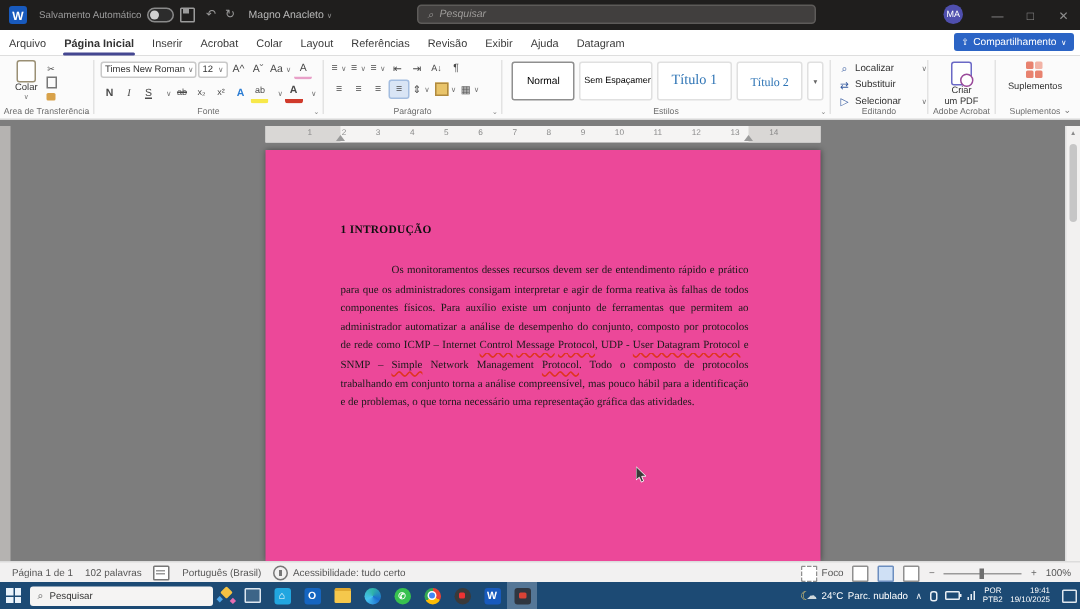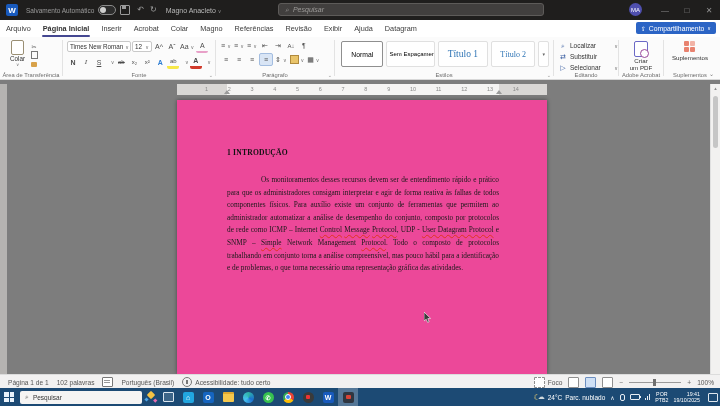--- a/index.html
+++ b/index.html
@@ -125,21 +125,21 @@
   <div class="winbtn" style="right:22px">□</div>
   <div class="winbtn" style="right:0">✕</div>
 </div>
 
 <div id="tabrow">
   <div class="tab">Arquivo</div>
   <div class="tab active">Página Inicial</div>
   <div class="tab">Inserir</div>
   <div class="tab">Acrobat</div>
   <div class="tab">Colar</div>
-  <div class="tab">Magno</div>
+  <div class="tab">Layout</div>
   <div class="tab">Referências</div>
   <div class="tab">Revisão</div>
   <div class="tab">Exibir</div>
   <div class="tab">Ajuda</div>
   <div class="tab">Datagram</div>
   <div class="share-btn">
     <span style="font-size:6px">⇪</span>
     <span>Compartilhamento</span>
     <span style="font-size:5px">∨</span>
   </div>

